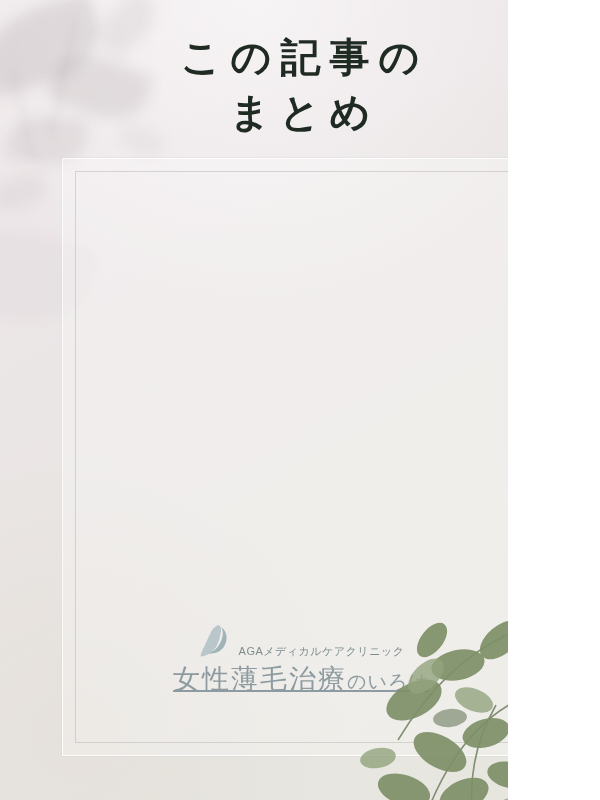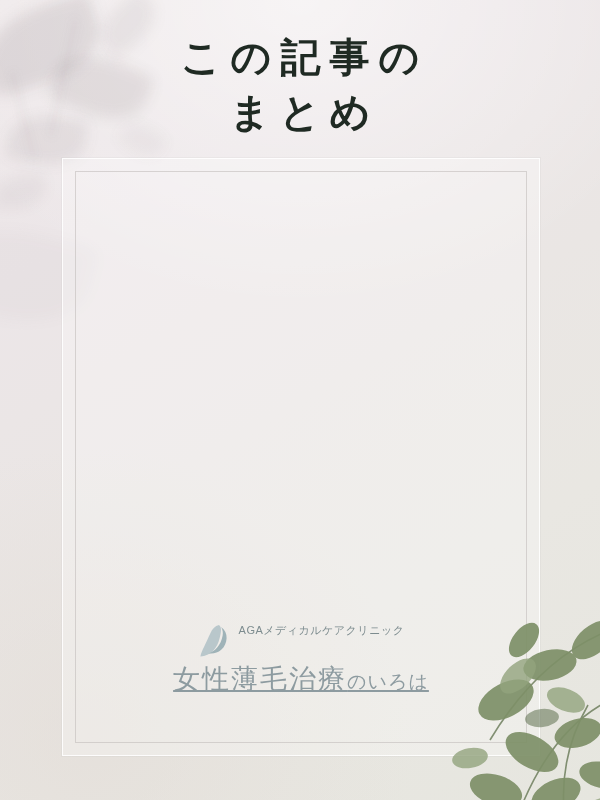--- a/index.html
+++ b/index.html
@@ -8,21 +8,21 @@
   }
   body {
     width: 600px;
     height: 800px;
     font-family: "Liberation Sans", sans-serif;
     overflow: hidden;
   }
 
   #slide {
     position: relative;
-    width: 600px;
+    width: 508px;
     height: 800px;
     overflow: hidden;
     background: linear-gradient(150deg, #efe9ea 0%, #ece6e8 25%, #eae6e4 50%, #e9e7e2 72%, #e6e6df 100%);
   }
 
   
   .wash {
     position: absolute;
     inset: 0;
     background:
@@ -113,21 +113,21 @@
   
   .logo-block {
     position: absolute;
     left: 0;
     bottom: 58px;
     width: 476px;
     text-align: center;
   }
   .logo-row {
     display: flex;
-    align-items: flex-start;
+    align-items: flex-end;
     justify-content: center;
     gap: 7px;
     margin-bottom: 2px;
   }
   .logo-mark {
     width: 34px;
     height: 36px;
     position: relative;
     flex: 0 0 auto;
   }

